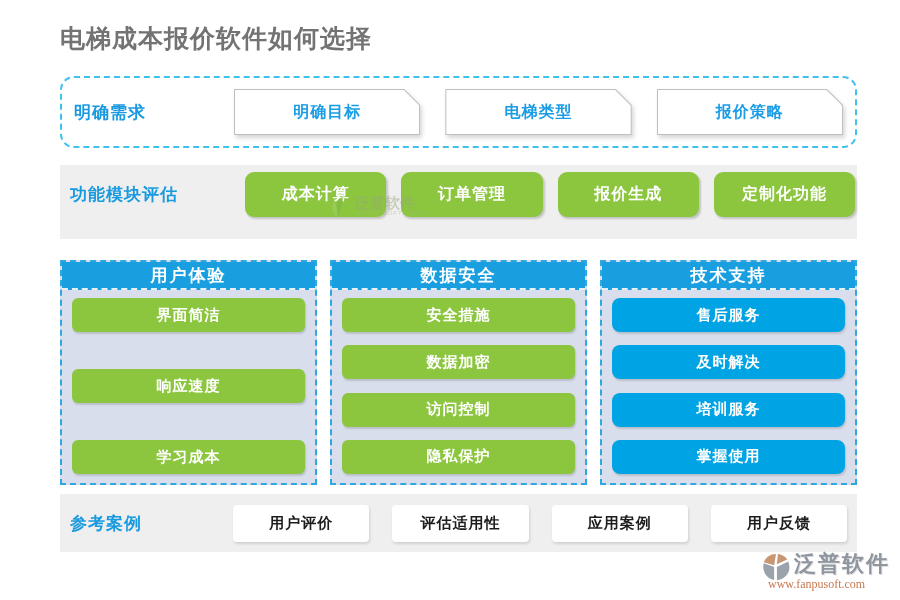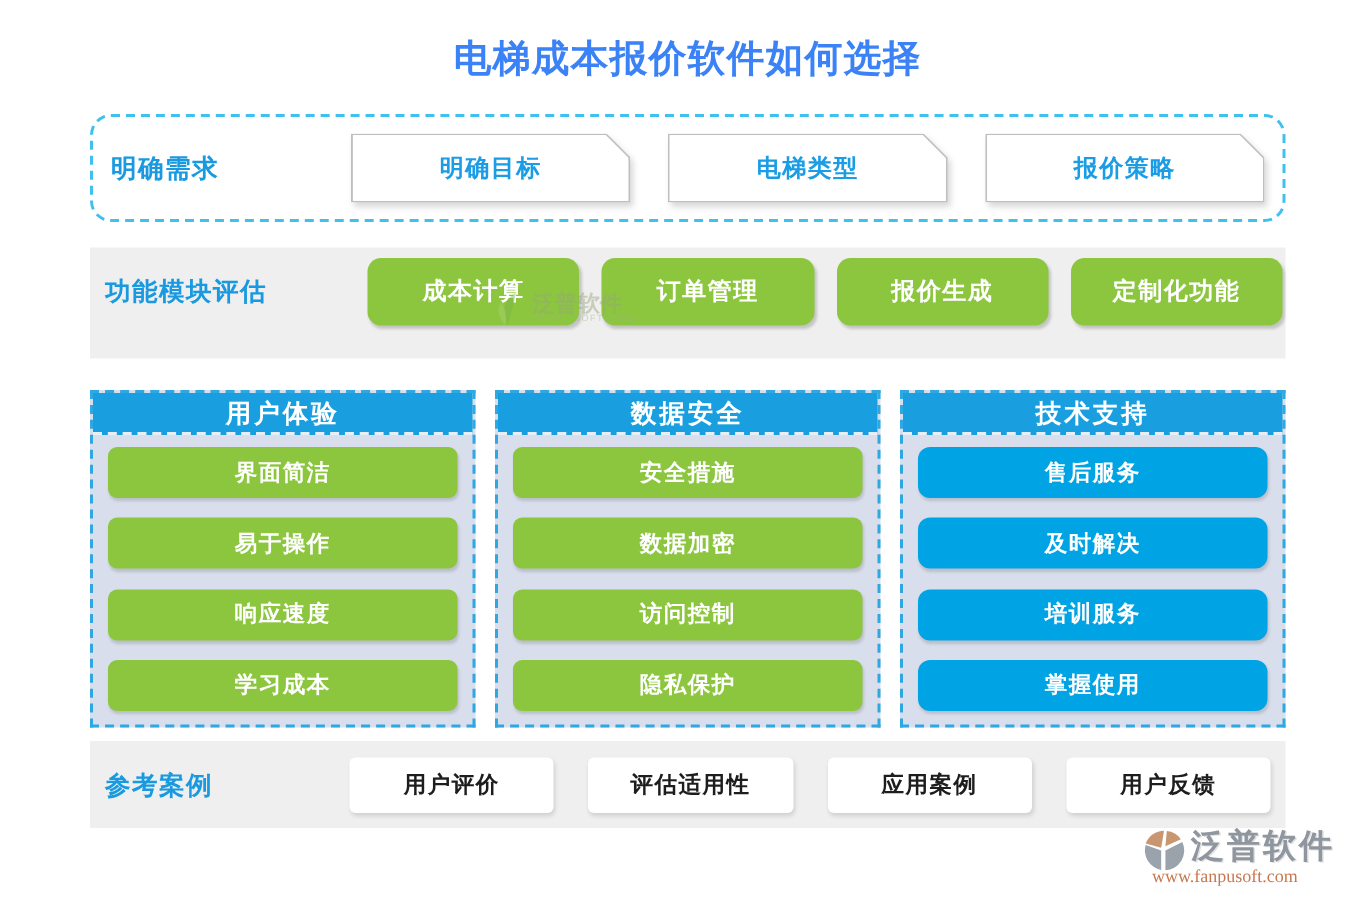--- a/index.html
+++ b/index.html
@@ -2,23 +2,23 @@
 <html><head>
 <meta charset="utf-8">
 <style>
   * { margin:0; padding:0; box-sizing:border-box; }
   html,body { background:#fff; }
   body { font-family:"Liberation Sans", sans-serif; }
   .canvas { position:relative; width:900px; height:600px; background:#fff; overflow:hidden; }
   .content { margin-left:60px; width:797px; }
 
   .page-title {
-    margin-top:22px; text-align:center;
+    margin-top:22px; text-align:left;
     font-family:Liberation Mono, monospace;
-    font-size:25px; font-weight:bold; color:#3b82f6; letter-spacing:1px;
+    font-size:25px; font-weight:bold; color:#737373; letter-spacing:1px;
   }
 
   .blue-label { color:#199ae0; font-weight:bold; font-size:17px;
     font-family:"Liberation Serif", serif; letter-spacing:1px; }
 
   
   .section-req {
     margin-top:21px; height:72px;
     border:2px dashed #3fc1ee; border-radius:14px;
     display:flex; align-items:center; padding:0 12px;
@@ -136,21 +136,20 @@
     </div>
 
     <div class="columns">
 
       <div class="column" data-style="green">
         <div class="column-header">用户体验</div>
         <div class="column-body">
 
             <div class="item-btn">界面简洁</div>
 
-            <div class="item-btn">易于操作</div>
 
             <div class="item-btn">响应速度</div>
 
             <div class="item-btn">学习成本</div>
           </div>
       </div>
 
       <div class="column" data-style="green">
         <div class="column-header">数据安全</div>
         <div class="column-body">

